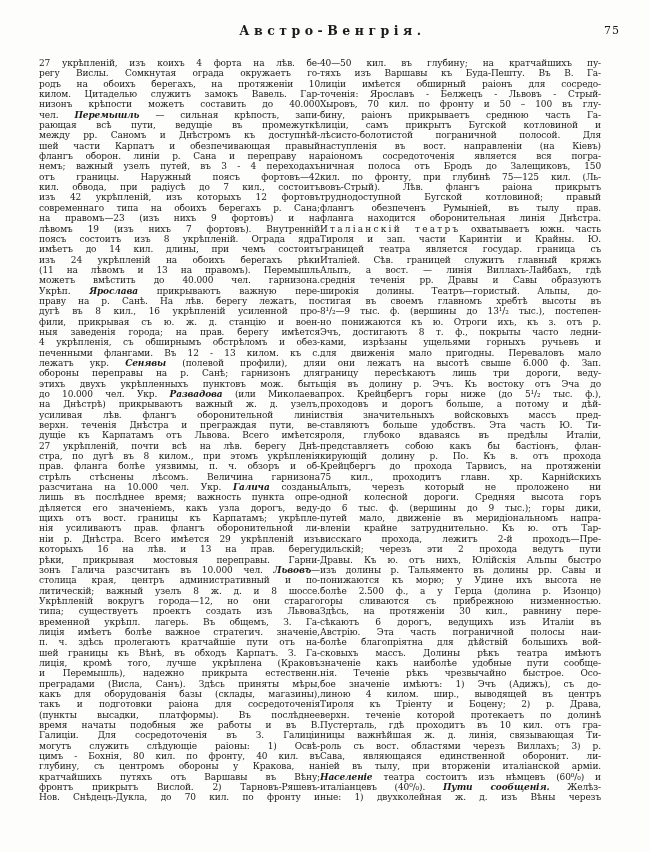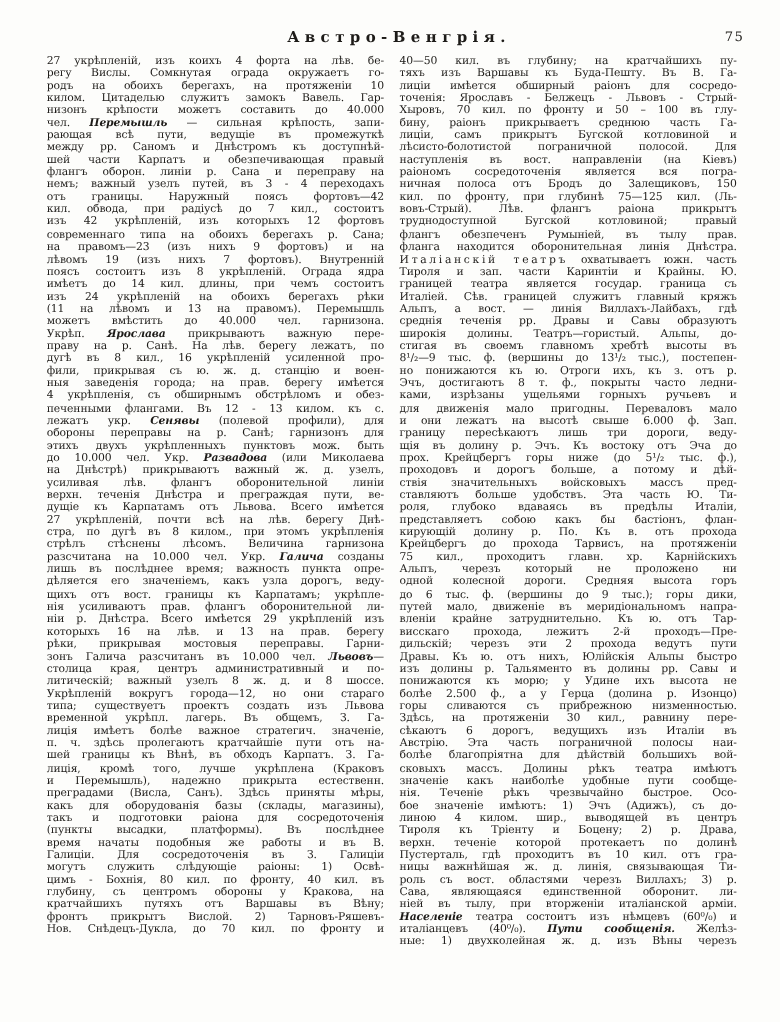--- a/index.html
+++ b/index.html
@@ -28,24 +28,23 @@
     letter-spacing: 4.5px;
     white-space: nowrap;
   }
   .page-number {
     position: absolute; right: 6px; top: 1px;
     font-size: 11px;
     letter-spacing: 1px;
   }
   .columns {
     position: absolute;
-    top: 46px; left: 39px;
+    top: 58px; left: 39px;
     width: 575px;
     display: flex;
-    gap: 13px;
   }
   .column { width: 281px; }
   .line {
     font-size: 9px;
     line-height: 10.35px;
     letter-spacing: -0.12px;
     text-align: justify;
     text-align-last: justify;
     -moz-text-align-last: justify;
     height: 10.35px;
@@ -96,20 +95,21 @@
         <div class="line"><span>лежатъ укр. </span><span class="it">Сенявы</span><span> (полевой профили), для</span></div>
         <div class="line"><span>обороны переправы на р. Санѣ; гарнизонъ для</span></div>
         <div class="line"><span>этихъ двухъ укрѣпленныхъ пунктовъ мож. быть</span></div>
         <div class="line"><span>до 10.000 чел. Укр. </span><span class="it">Развадова</span><span> (или Миколаева</span></div>
         <div class="line"><span>на Днѣстрѣ) прикрываютъ важный ж. д. узелъ,</span></div>
         <div class="line"><span>усиливая лѣв. флангъ оборонительной линіи</span></div>
         <div class="line"><span>верхн. теченія Днѣстра и преграждая пути, ве-</span></div>
         <div class="line"><span>дущіе къ Карпатамъ отъ Львова. Всего имѣется</span></div>
         <div class="line"><span>27 укрѣпленій, почти всѣ на лѣв. берегу Днѣ-</span></div>
         <div class="line"><span>стра, по дугѣ въ 8 килом., при этомъ укрѣпленія</span></div>
+        <div class="line"><span>прав. фланга болѣе уязвимы, п. ч. обзоръ и об-</span></div>
         <div class="line"><span>стрѣлъ стѣснены лѣсомъ. Величина гарнизона</span></div>
         <div class="line"><span>разсчитана на 10.000 чел. Укр. </span><span class="it">Галича</span><span> созданы</span></div>
         <div class="line"><span>лишь въ послѣднее время; важность пункта опре-</span></div>
         <div class="line"><span>дѣляется его значеніемъ, какъ узла дорогъ, веду-</span></div>
         <div class="line"><span>щихъ отъ вост. границы къ Карпатамъ; укрѣпле-</span></div>
         <div class="line"><span>нія усиливаютъ прав. флангъ оборонительной ли-</span></div>
         <div class="line"><span>ніи р. Днѣстра. Всего имѣется 29 укрѣпленій изъ</span></div>
         <div class="line"><span>которыхъ 16 на лѣв. и 13 на прав. берегу</span></div>
         <div class="line"><span>рѣки, прикрывая мостовыя переправы. Гарни-</span></div>
         <div class="line"><span>зонъ Галича разсчитанъ въ 10.000 чел. </span><span class="it">Львовъ</span><span>—</span></div>

